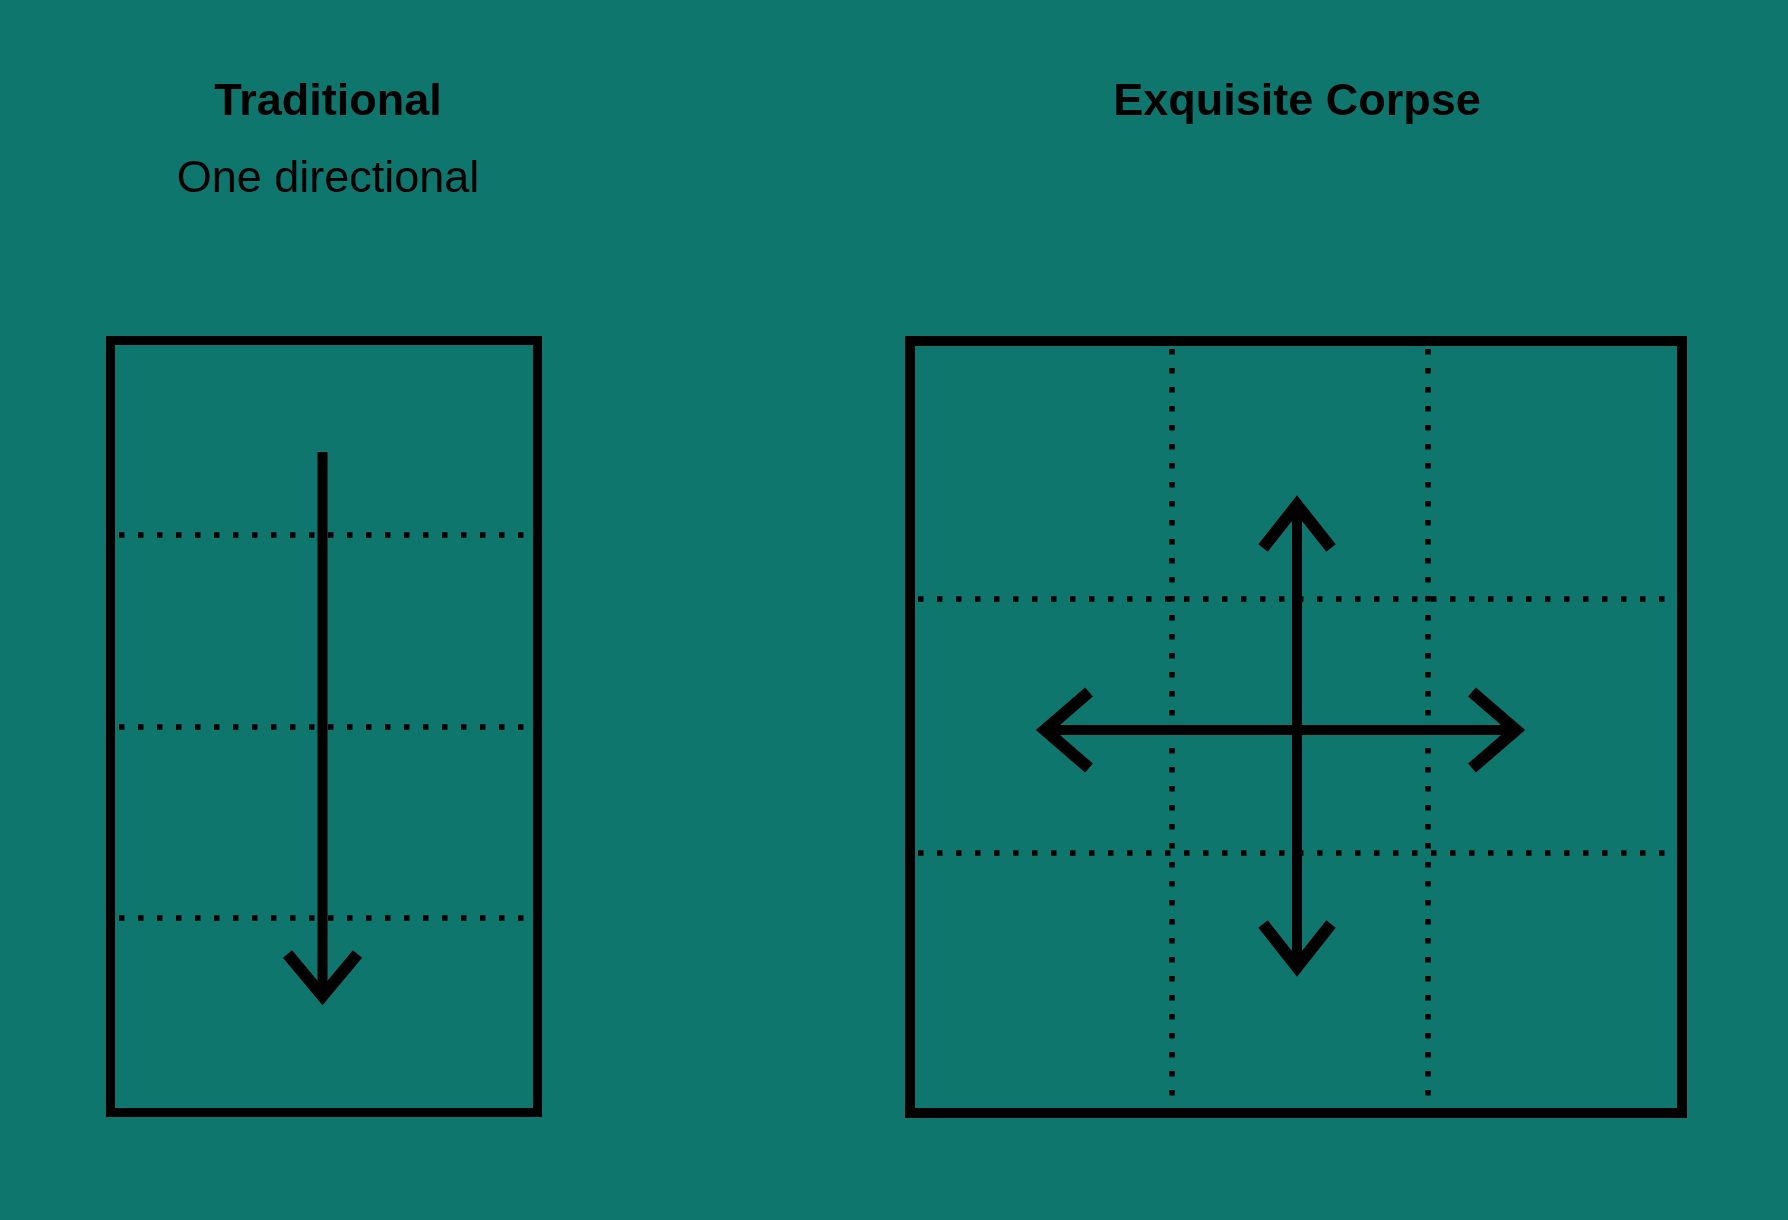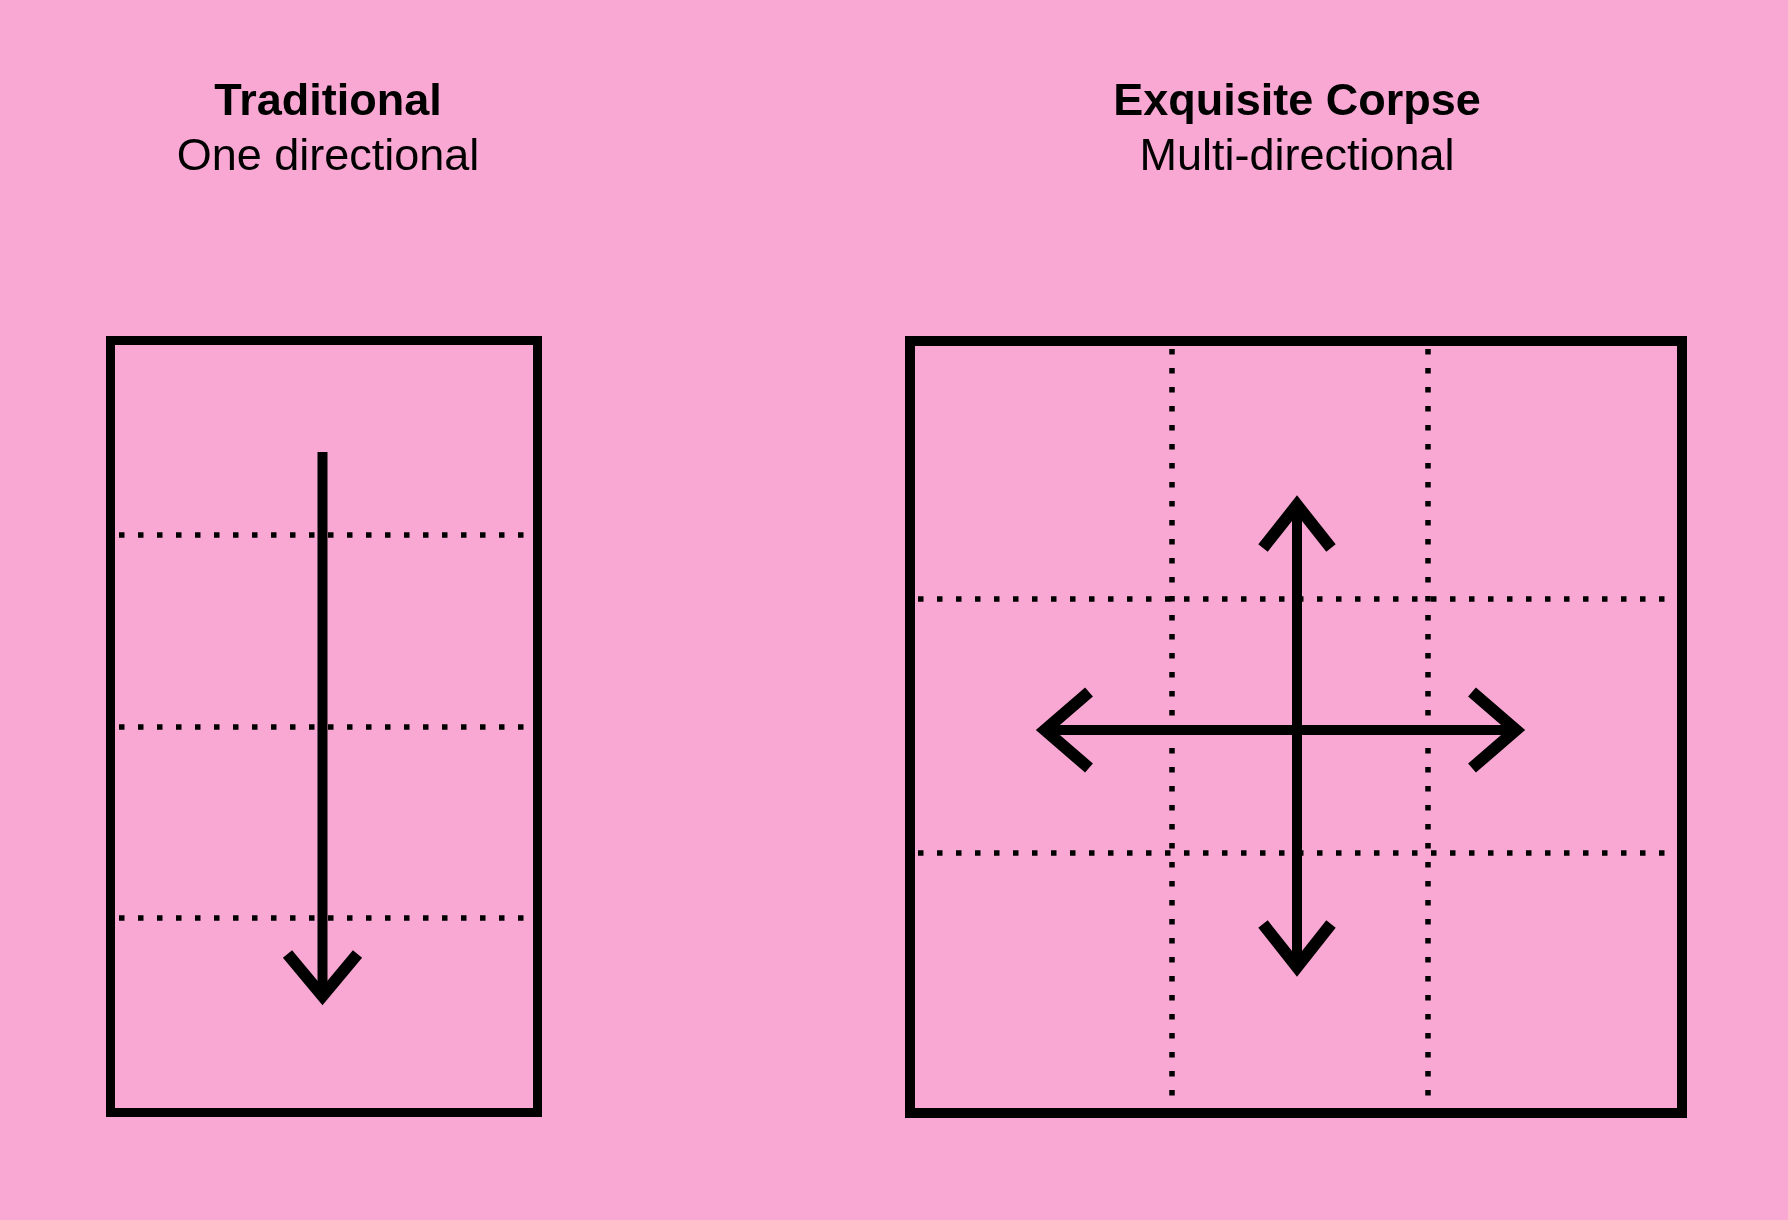--- a/index.html
+++ b/index.html
@@ -4,58 +4,57 @@
 <style>
   html, body {
     margin: 0;
     padding: 0;
     background: #ffffff;
   }
   .canvas {
     position: relative;
     width: 1788px;
     height: 1220px;
-    background: #f9a8d4;
+    background: #0f766e;
     overflow: hidden;
     font-family: "Liberation Sans", "DejaVu Sans", sans-serif;
     color: #000000;
   }
   .title {
     position: absolute;
     top: 72px;
     transform: translateX(-50%);
     text-align: center;
     font-size: 45px;
     line-height: 55px;
     white-space: nowrap;
     letter-spacing: 0px;
   }
   .title .bold   { font-weight: 700; }
-  .title .regular{ font-weight: 400; }
+  .title .regular{ font-weight: 400; margin-top: 22px; }
   svg.box { position: absolute; display: block; }
   svg .ink    { stroke: #000000; fill: none; }
   svg .frame9  { stroke-width: 9; }
   svg .frame10 { stroke-width: 10; }
   svg .dotted { stroke-width: 5.5; stroke-dasharray: 5.5 13.5; stroke-linecap: butt; }
   svg .shaft  { stroke-width: 10; stroke-linecap: butt; }
   svg .head   { stroke-width: 12; stroke-linejoin: miter; stroke-linecap: butt; }
 </style>
 </head>
 <body>
 
 <div class="canvas">
 
   <div class="title" style="left:328px">
     <div class="bold">Traditional</div>
     <div class="regular">One directional</div>
   </div>
 
   <div class="title" style="left:1297px">
     <div class="bold">Exquisite Corpse</div>
-    <div class="regular">Multi-directional</div>
   </div>
 
   <svg class="box" style="left:106px; top:336px" width="436" height="781" viewBox="0 0 436 781">
     <rect class="ink frame9" x="4.5" y="4.5" width="427" height="772" stroke="#000000"></rect>
     <line class="ink dotted" x1="13" y1="199" x2="423" y2="199" stroke="#000000"></line>
     <line class="ink dotted" x1="13" y1="391" x2="423" y2="391" stroke="#000000"></line>
     <line class="ink dotted" x1="13" y1="582" x2="423" y2="582" stroke="#000000"></line>
     <g>
       <line class="ink shaft" x1="216.5" y1="116" x2="216.5" y2="652" stroke="#000000"></line>
       <polyline class="ink head" points="181.5,618 216.5,660 251.5,618" stroke="#000000"></polyline>

